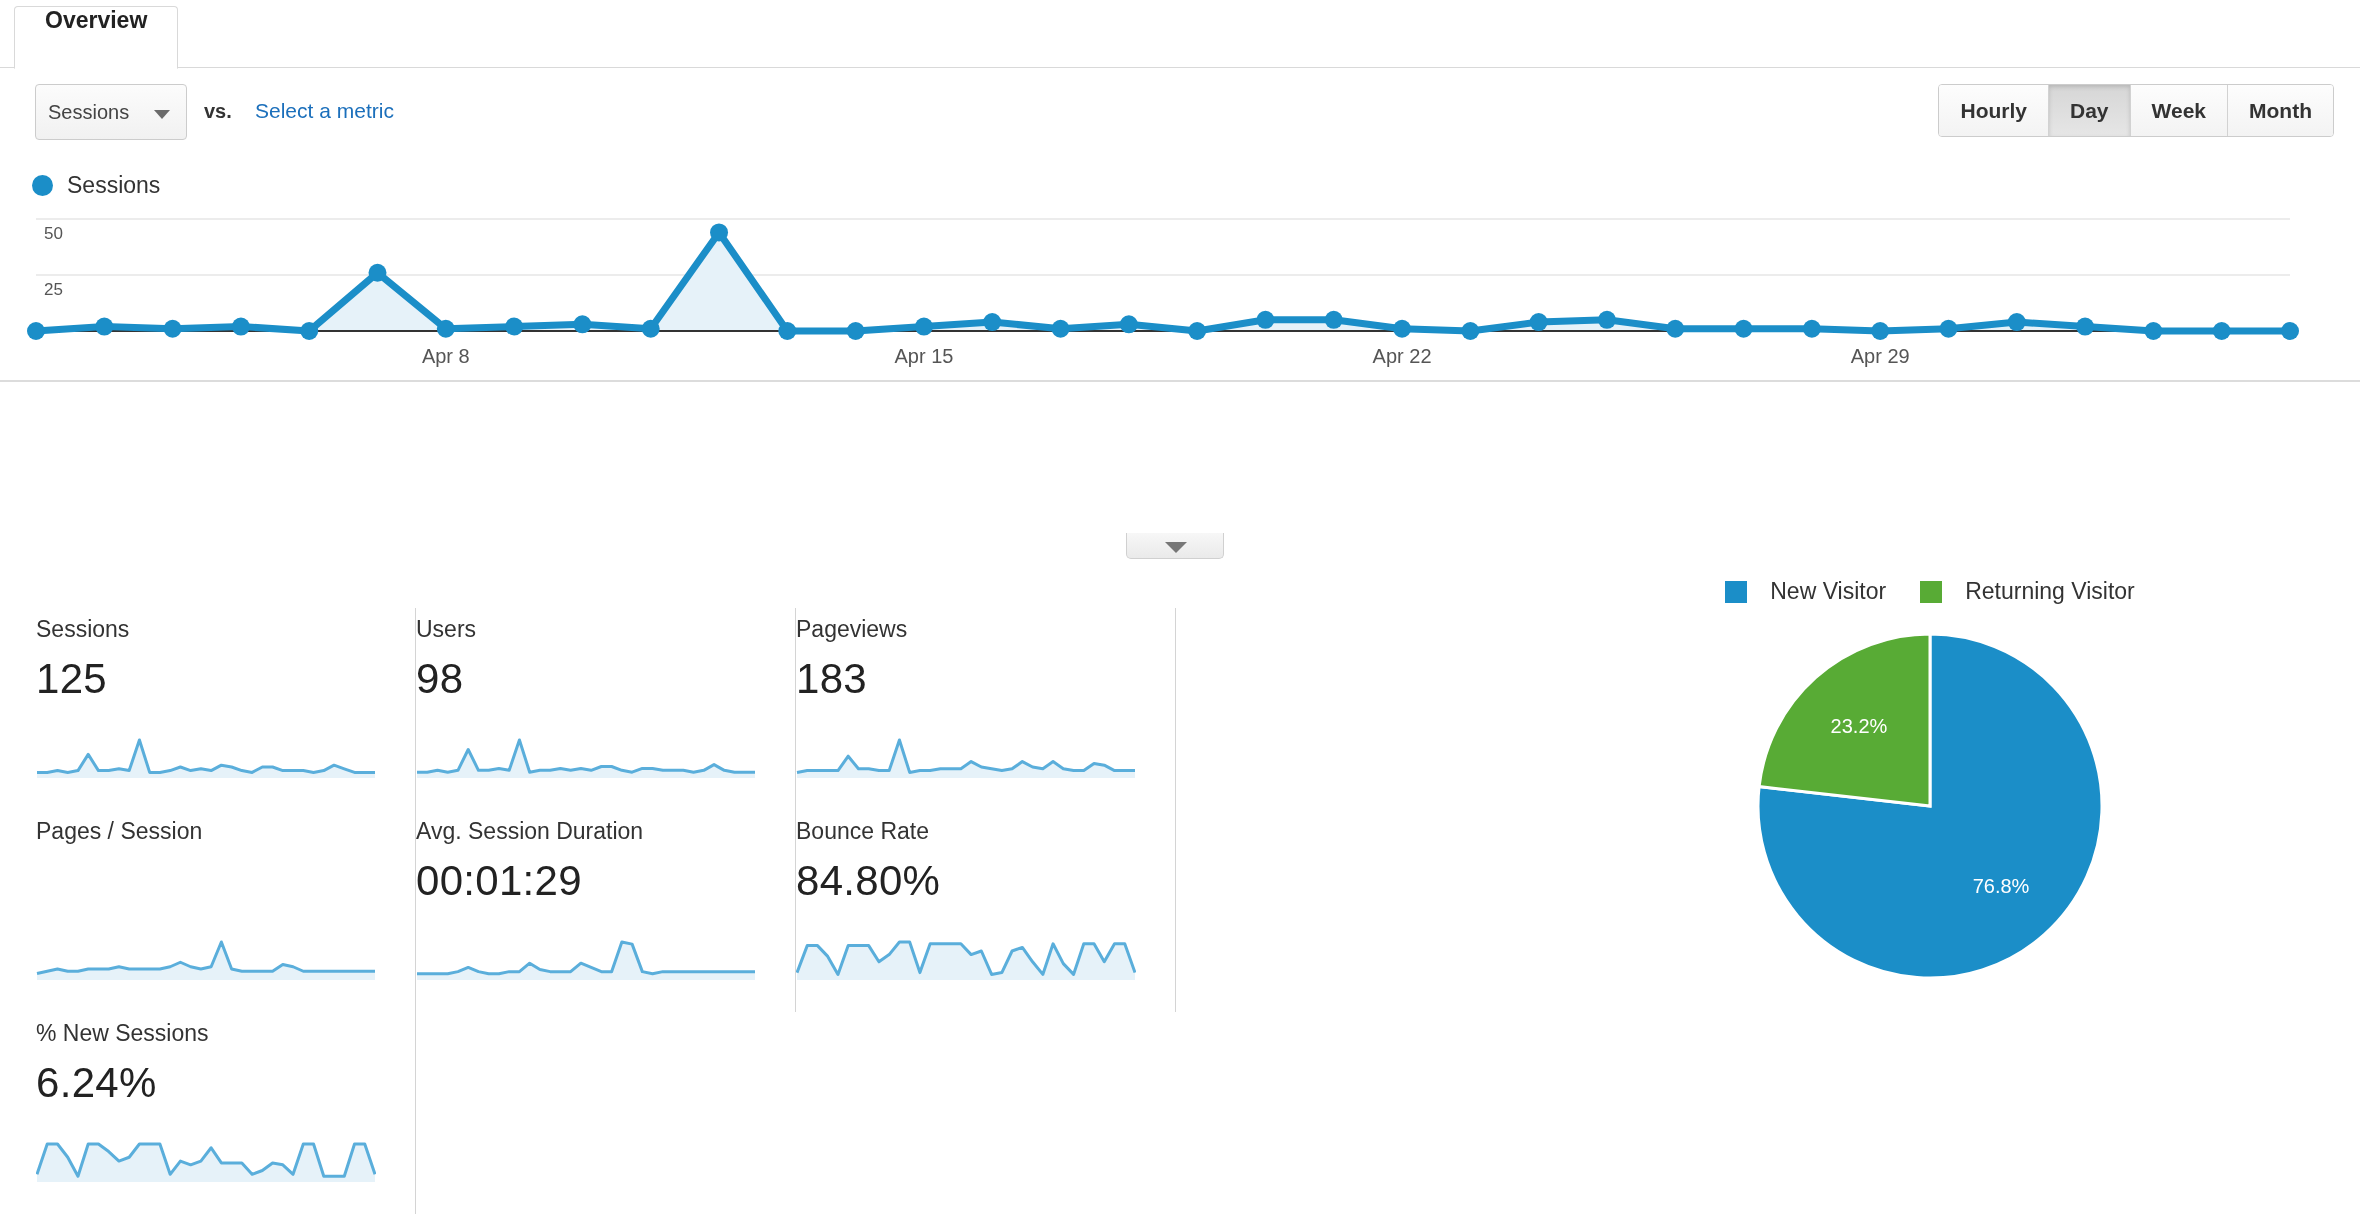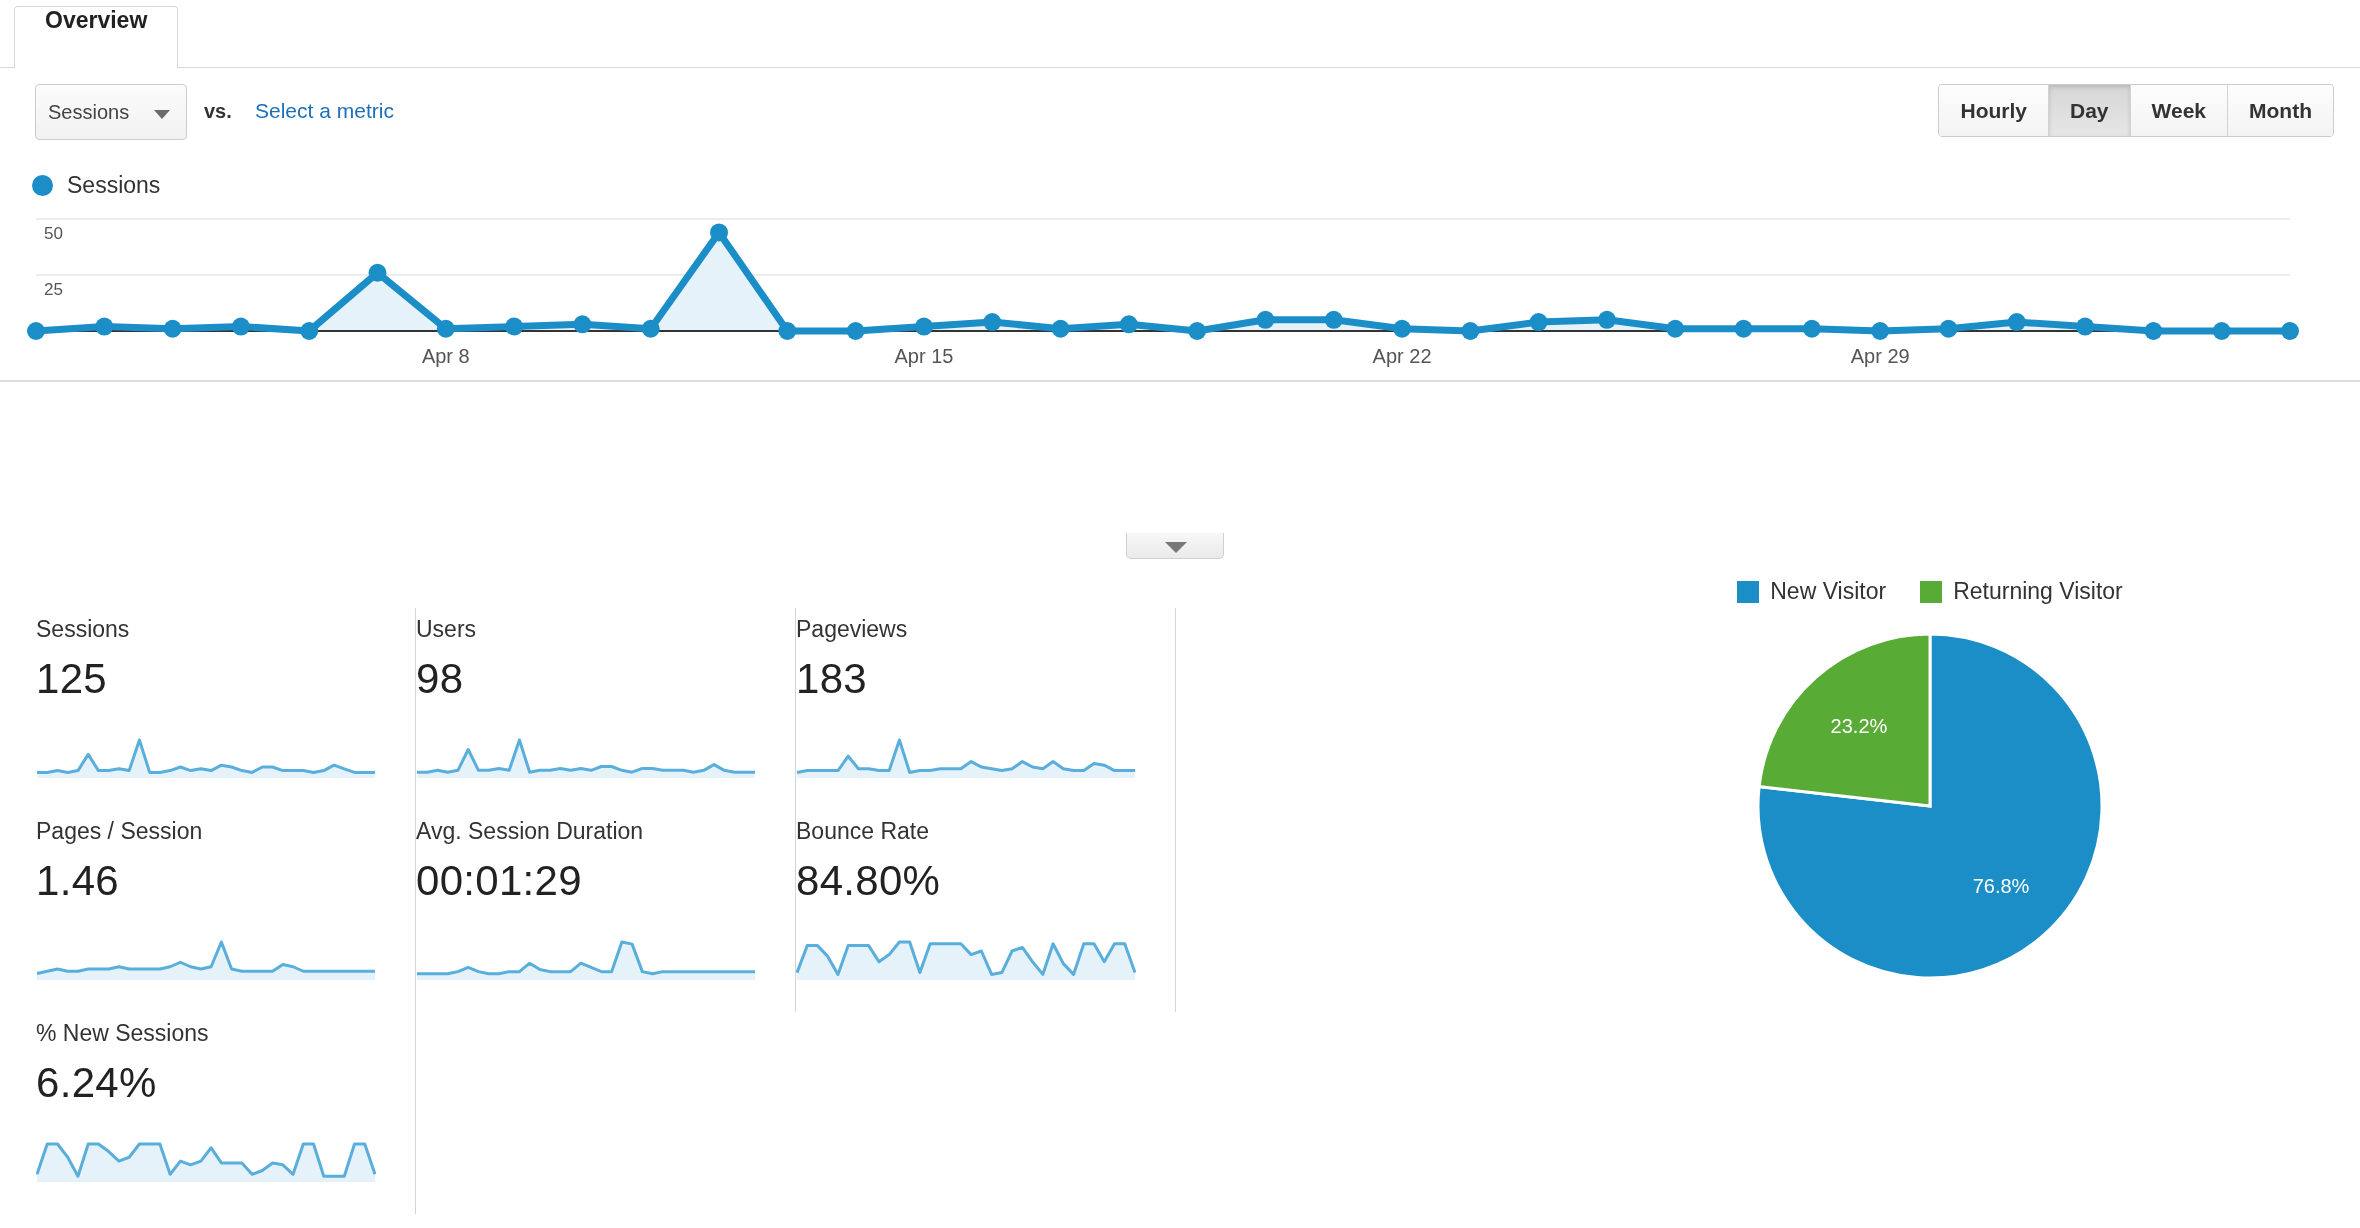--- a/index.html
+++ b/index.html
@@ -181,21 +181,21 @@
     position: absolute;
     left: 1690px; top: 578px;
     width: 480px;
   }
   .pie-legend {
     display: flex;
     justify-content: center;
     gap: 34px;
     align-items: center;
   }
-  .pl-item { display: flex; align-items: center; gap: 11px; justify-content: space-between; }
+  .pl-item { display: flex; align-items: center; gap: 23px; justify-content: space-between; }
   .pl-swatch { width: 22px; height: 22px; }
   .pl-label { font-size: 23px; color: #333; }
   .pie-svg { display: block; margin: 26px auto 0 auto; }
   .pie-pct {
     font-size: 20px;
     fill: #ffffff;
     font-family: "Liberation Sans", sans-serif;
     text-anchor: middle;
   }
 </style>
@@ -306,21 +306,20 @@
         <div class="card-value">183</div>
         <svg width="340" height="46" class="spark">
           <path d="M 1 44 L 1 38.4 L 11.242424242424242 36.6 L 21.484848484848484 36.6 L 31.727272727272727 36.6 L 41.96969696969697 36.6 L 52.21212121212121 22.2 L 62.45454545454545 34.8 L 72.6969696969697 34.8 L 82.93939393939394 36.6 L 93.18181818181819 36.6 L 103.42424242424242 6 L 113.66666666666667 38.4 L 123.9090909090909 36.6 L 134.15151515151516 36.6 L 144.3939393939394 34.8 L 154.63636363636363 34.8 L 164.87878787878788 34.8 L 175.12121212121212 27.6 L 185.36363636363637 33 L 195.6060606060606 34.8 L 205.84848484848484 36.6 L 216.0909090909091 34.8 L 226.33333333333334 27.6 L 236.57575757575756 33 L 246.8181818181818 34.8 L 257.06060606060606 27.6 L 267.3030303030303 34.8 L 277.54545454545456 36.6 L 287.7878787878788 36.6 L 298.030303030303 29.4 L 308.27272727272725 31.200000000000003 L 318.5151515151515 36.6 L 328.75757575757575 36.6 L 339 36.6 L 339 44 Z" fill="#e6f2f9"></path>
           <path d="M 1 38.4 L 11.242424242424242 36.6 L 21.484848484848484 36.6 L 31.727272727272727 36.6 L 41.96969696969697 36.6 L 52.21212121212121 22.2 L 62.45454545454545 34.8 L 72.6969696969697 34.8 L 82.93939393939394 36.6 L 93.18181818181819 36.6 L 103.42424242424242 6 L 113.66666666666667 38.4 L 123.9090909090909 36.6 L 134.15151515151516 36.6 L 144.3939393939394 34.8 L 154.63636363636363 34.8 L 164.87878787878788 34.8 L 175.12121212121212 27.6 L 185.36363636363637 33 L 195.6060606060606 34.8 L 205.84848484848484 36.6 L 216.0909090909091 34.8 L 226.33333333333334 27.6 L 236.57575757575756 33 L 246.8181818181818 34.8 L 257.06060606060606 27.6 L 267.3030303030303 34.8 L 277.54545454545456 36.6 L 287.7878787878788 36.6 L 298.030303030303 29.4 L 308.27272727272725 31.200000000000003 L 318.5151515151515 36.6 L 328.75757575757575 36.6 L 339 36.6" fill="none" stroke="#5aaedb" stroke-width="3" stroke-linejoin="round"></path>
         </svg>
       </div>
     </div>
     <div class="card-row">
       <div class="card">
         <div class="card-title">Pages / Session</div>
-        <div class="card-value">1.46</div>
         <svg width="340" height="46" class="spark">
           <path d="M 1 44 L 1 37.5 L 11.242424242424242 35.25 L 21.484848484848484 33 L 31.727272727272727 35.25 L 41.96969696969697 35.25 L 52.21212121212121 33 L 62.45454545454545 33 L 72.6969696969697 33 L 82.93939393939394 30.75 L 93.18181818181819 33 L 103.42424242424242 33 L 113.66666666666667 33 L 123.9090909090909 33 L 134.15151515151516 30.75 L 144.3939393939394 26.25 L 154.63636363636363 30.75 L 164.87878787878788 33 L 175.12121212121212 30.75 L 185.36363636363637 6 L 195.6060606060606 33 L 205.84848484848484 35.25 L 216.0909090909091 35.25 L 226.33333333333334 35.25 L 236.57575757575756 35.25 L 246.8181818181818 28.5 L 257.06060606060606 30.75 L 267.3030303030303 35.25 L 277.54545454545456 35.25 L 287.7878787878788 35.25 L 298.030303030303 35.25 L 308.27272727272725 35.25 L 318.5151515151515 35.25 L 328.75757575757575 35.25 L 339 35.25 L 339 44 Z" fill="#e6f2f9"></path>
           <path d="M 1 37.5 L 11.242424242424242 35.25 L 21.484848484848484 33 L 31.727272727272727 35.25 L 41.96969696969697 35.25 L 52.21212121212121 33 L 62.45454545454545 33 L 72.6969696969697 33 L 82.93939393939394 30.75 L 93.18181818181819 33 L 103.42424242424242 33 L 113.66666666666667 33 L 123.9090909090909 33 L 134.15151515151516 30.75 L 144.3939393939394 26.25 L 154.63636363636363 30.75 L 164.87878787878788 33 L 175.12121212121212 30.75 L 185.36363636363637 6 L 195.6060606060606 33 L 205.84848484848484 35.25 L 216.0909090909091 35.25 L 226.33333333333334 35.25 L 236.57575757575756 35.25 L 246.8181818181818 28.5 L 257.06060606060606 30.75 L 267.3030303030303 35.25 L 277.54545454545456 35.25 L 287.7878787878788 35.25 L 298.030303030303 35.25 L 308.27272727272725 35.25 L 318.5151515151515 35.25 L 328.75757575757575 35.25 L 339 35.25" fill="none" stroke="#5aaedb" stroke-width="3" stroke-linejoin="round"></path>
         </svg>
       </div>
       <div class="card">
         <div class="card-title">Avg. Session Duration</div>
         <div class="card-value">00:01:29</div>
         <svg width="340" height="46" class="spark">
           <path d="M 1 44 L 1 37.76470588235294 L 11.242424242424242 37.76470588235294 L 21.484848484848484 37.76470588235294 L 31.727272727272727 37.76470588235294 L 41.96969696969697 35.64705882352941 L 52.21212121212121 31.411764705882355 L 62.45454545454545 35.64705882352941 L 72.6969696969697 37.76470588235294 L 82.93939393939394 37.76470588235294 L 93.18181818181819 35.64705882352941 L 103.42424242424242 35.64705882352941 L 113.66666666666667 27.176470588235297 L 123.9090909090909 33.529411764705884 L 134.15151515151516 35.64705882352941 L 144.3939393939394 35.64705882352941 L 154.63636363636363 35.64705882352941 L 164.87878787878788 27.176470588235297 L 175.12121212121212 31.411764705882355 L 185.36363636363637 35.64705882352941 L 195.6060606060606 35.64705882352941 L 205.84848484848484 6 L 216.0909090909091 8.117647058823529 L 226.33333333333334 35.64705882352941 L 236.57575757575756 37.76470588235294 L 246.8181818181818 35.64705882352941 L 257.06060606060606 35.64705882352941 L 267.3030303030303 35.64705882352941 L 277.54545454545456 35.64705882352941 L 287.7878787878788 35.64705882352941 L 298.030303030303 35.64705882352941 L 308.27272727272725 35.64705882352941 L 318.5151515151515 35.64705882352941 L 328.75757575757575 35.64705882352941 L 339 35.64705882352941 L 339 44 Z" fill="#e6f2f9"></path>

